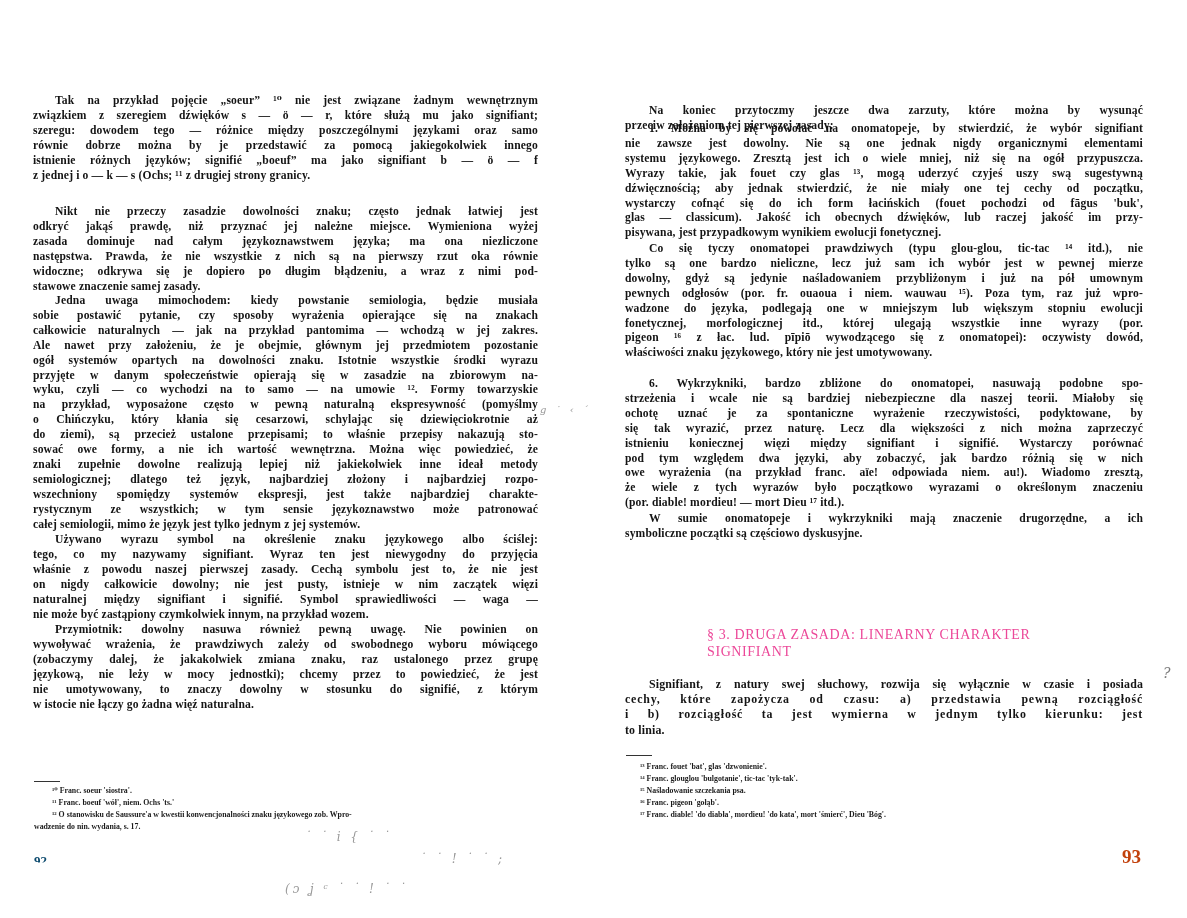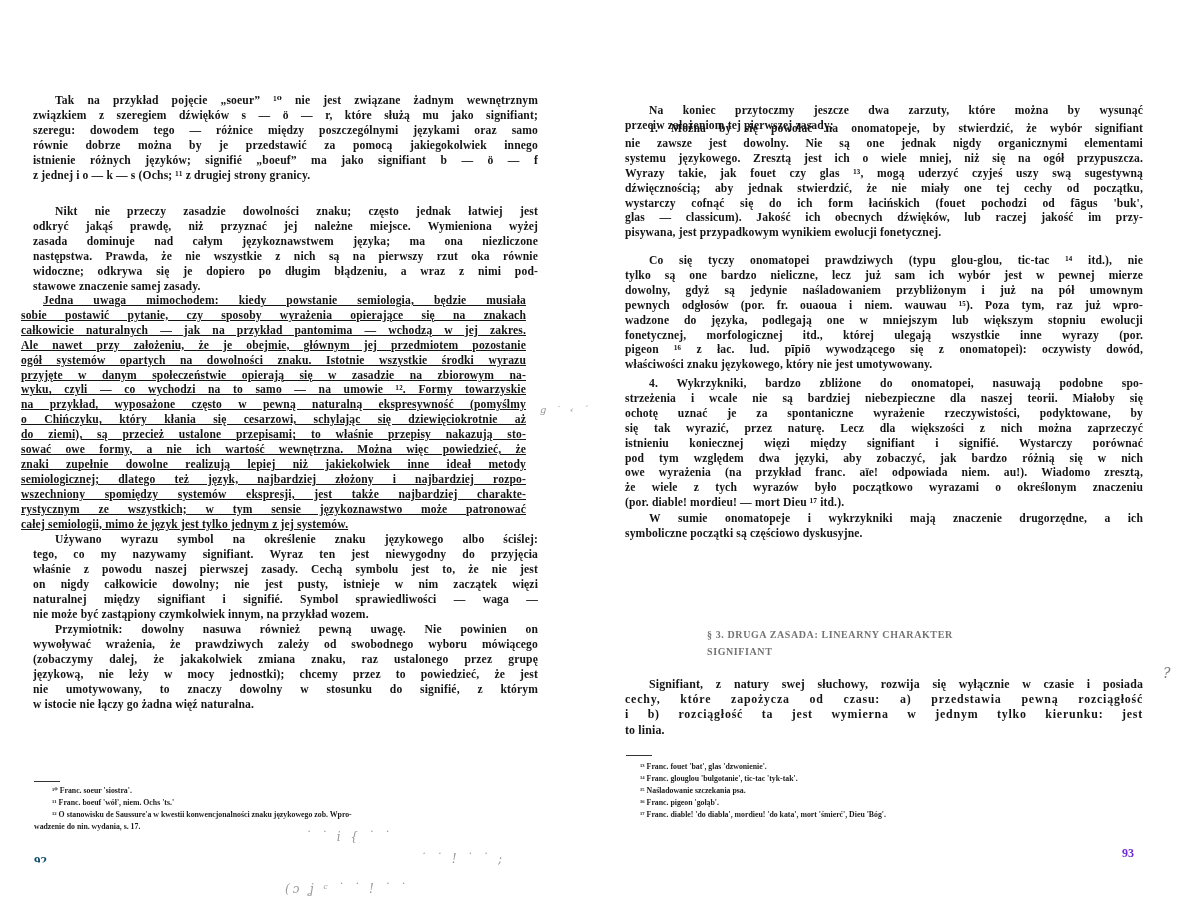--- a/index.html
+++ b/index.html
@@ -10,26 +10,26 @@
   .page { position:absolute; top:0; height:918px; }
   .page.left { left:0; width:560px; }
   .page.right { left:590px; width:597px; }
   .para {
     position:absolute; font-size:11.6px; line-height:14.9px; font-weight:bold;
     text-align:justify; letter-spacing:0.15px; color:#141414;
   }
   .para .line { display:block; white-space:nowrap; text-align-last:justify; text-align:justify; overflow:hidden; }
   .para .line.last { text-align-last:left; }
   .heading {
-    position:absolute; font-size:10px; line-height:16.5px; font-weight:bold; letter-spacing:0.6px;
-    font-family:"Liberation Serif",serif; color:#737373;
+    position:absolute; font-size:14px; line-height:16.5px; font-weight:normal; letter-spacing:0.6px;
+    font-family:"Liberation Serif",serif; color:#ec4899;
   }
   .rule { position:absolute; height:1px; background:#333; }
   .fn { position:absolute; font-size:7.8px; line-height:11.5px; font-weight:bold; color:#1a1a1a; white-space:nowrap; }
-  .pagenum { position:absolute; font-size:12px; font-weight:bold; color:#6d28d9; }
+  .pagenum { position:absolute; font-size:19px; font-weight:bold; color:#c2410c; }
   .pagenum.cut { font-size:13px; color:#0c4a6e; }
   .scrawl { position:absolute; font-family:"DejaVu Serif",serif; color:#444; font-size:12px; opacity:0.55; letter-spacing:3px; white-space:nowrap; font-style:italic; }
 </style>
 </head>
 <body>
 
 <div class="page left">
   <div class="para" style="left:33px; top:94px; width:505px; text-indent:0;">
     <span class="line" style="padding-left:22px">Tak na przykład pojęcie „soeur” ¹⁰ nie jest związane żadnym wewnętrznym</span>
     <span class="line">związkiem z szeregiem dźwięków s — ö — r, które służą mu jako signifiant;</span>
@@ -39,21 +39,21 @@
     <span class="line last">z jednej i o — k — s (Ochs; ¹¹ z drugiej strony granicy.</span>
   </div>
   <div class="para" style="left:33px; top:205px; width:505px;">
     <span class="line" style="padding-left:22px">Nikt nie przeczy zasadzie dowolności znaku; często jednak łatwiej jest</span>
     <span class="line">odkryć jakąś prawdę, niż przyznać jej należne miejsce. Wymieniona wyżej</span>
     <span class="line">zasada dominuje nad całym językoznawstwem języka; ma ona niezliczone</span>
     <span class="line">następstwa. Prawda, że nie wszystkie z nich są na pierwszy rzut oka równie</span>
     <span class="line">widoczne; odkrywa się je dopiero po długim błądzeniu, a wraz z nimi pod-</span>
     <span class="line last">stawowe znaczenie samej zasady.</span>
   </div>
-  <div class="para" style="left:21px; top:294px; width:505px;text-decoration:underline;">
+  <div class="para" style="left:33px; top:294px; width:505px;">
     <span class="line" style="padding-left:22px">Jedna uwaga mimochodem: kiedy powstanie semiologia, będzie musiała</span>
     <span class="line">sobie postawić pytanie, czy sposoby wyrażenia opierające się na znakach</span>
     <span class="line">całkowicie naturalnych — jak na przykład pantomima — wchodzą w jej zakres.</span>
     <span class="line">Ale nawet przy założeniu, że je obejmie, głównym jej przedmiotem pozostanie</span>
     <span class="line">ogół systemów opartych na dowolności znaku. Istotnie wszystkie środki wyrazu</span>
     <span class="line">przyjęte w danym społeczeństwie opierają się w zasadzie na zbiorowym na-</span>
     <span class="line">wyku, czyli — co wychodzi na to samo — na umowie ¹². Formy towarzyskie</span>
     <span class="line">na przykład, wyposażone często w pewną naturalną ekspresywność (pomyślmy</span>
     <span class="line">o Chińczyku, który kłania się cesarzowi, schylając się dziewięciokrotnie aż</span>
     <span class="line">do ziemi), są przecież ustalone przepisami; to właśnie przepisy nakazują sto-</span>
@@ -104,32 +104,32 @@
   <div class="para" style="left:35px; top:122px; width:518px;">
     <span class="line" style="padding-left:24px">1. Można by się powołać na onomatopeje, by stwierdzić, że wybór signifiant</span>
     <span class="line">nie zawsze jest dowolny. Nie są one jednak nigdy organicznymi elementami</span>
     <span class="line">systemu językowego. Zresztą jest ich o wiele mniej, niż się na ogół przypuszcza.</span>
     <span class="line">Wyrazy takie, jak fouet czy glas ¹³, mogą uderzyć czyjeś uszy swą sugestywną</span>
     <span class="line">dźwięcznością; aby jednak stwierdzić, że nie miały one tej cechy od początku,</span>
     <span class="line">wystarczy cofnąć się do ich form łacińskich (fouet pochodzi od fāgus 'buk',</span>
     <span class="line">glas — classicum). Jakość ich obecnych dźwięków, lub raczej jakość im przy-</span>
     <span class="line last">pisywana, jest przypadkowym wynikiem ewolucji fonetycznej.</span>
   </div>
-  <div class="para" style="left:35px; top:242px; width:518px;margin-top:12px;">
+  <div class="para" style="left:35px; top:242px; width:518px;">
     <span class="line" style="padding-left:24px">Co się tyczy onomatopei prawdziwych (typu glou-glou, tic-tac ¹⁴ itd.), nie</span>
     <span class="line">tylko są one bardzo nieliczne, lecz już sam ich wybór jest w pewnej mierze</span>
     <span class="line">dowolny, gdyż są jedynie naśladowaniem przybliżonym i już na pół umownym</span>
     <span class="line">pewnych odgłosów (por. fr. ouaoua i niem. wauwau ¹⁵). Poza tym, raz już wpro-</span>
     <span class="line">wadzone do języka, podlegają one w mniejszym lub większym stopniu ewolucji</span>
     <span class="line">fonetycznej, morfologicznej itd., której ulegają wszystkie inne wyrazy (por.</span>
     <span class="line">pigeon ¹⁶ z łac. lud. pīpiō wywodzącego się z onomatopei): oczywisty dowód,</span>
     <span class="line last">właściwości znaku językowego, który nie jest umotywowany.</span>
   </div>
   <div class="para" style="left:35px; top:377px; width:518px;">
-    <span class="line" style="padding-left:24px">4. Wykrzykniki, bardzo zbliżone do onomatopei, nasuwają podobne spo-</span>
+    <span class="line" style="padding-left:24px">6. Wykrzykniki, bardzo zbliżone do onomatopei, nasuwają podobne spo-</span>
     <span class="line">strzeżenia i wcale nie są bardziej niebezpieczne dla naszej teorii. Miałoby się</span>
     <span class="line">ochotę uznać je za spontaniczne wyrażenie rzeczywistości, podyktowane, by</span>
     <span class="line">się tak wyrazić, przez naturę. Lecz dla większości z nich można zaprzeczyć</span>
     <span class="line">istnieniu koniecznej więzi między signifiant i signifié. Wystarczy porównać</span>
     <span class="line">pod tym względem dwa języki, aby zobaczyć, jak bardzo różnią się w nich</span>
     <span class="line">owe wyrażenia (na przykład franc. aïe! odpowiada niem. au!). Wiadomo zresztą,</span>
     <span class="line">że wiele z tych wyrazów było początkowo wyrazami o określonym znaczeniu</span>
     <span class="line last">(por. diable! mordieu! — mort Dieu ¹⁷ itd.).</span>
   </div>
   <div class="para" style="left:35px; top:512px; width:518px;">

